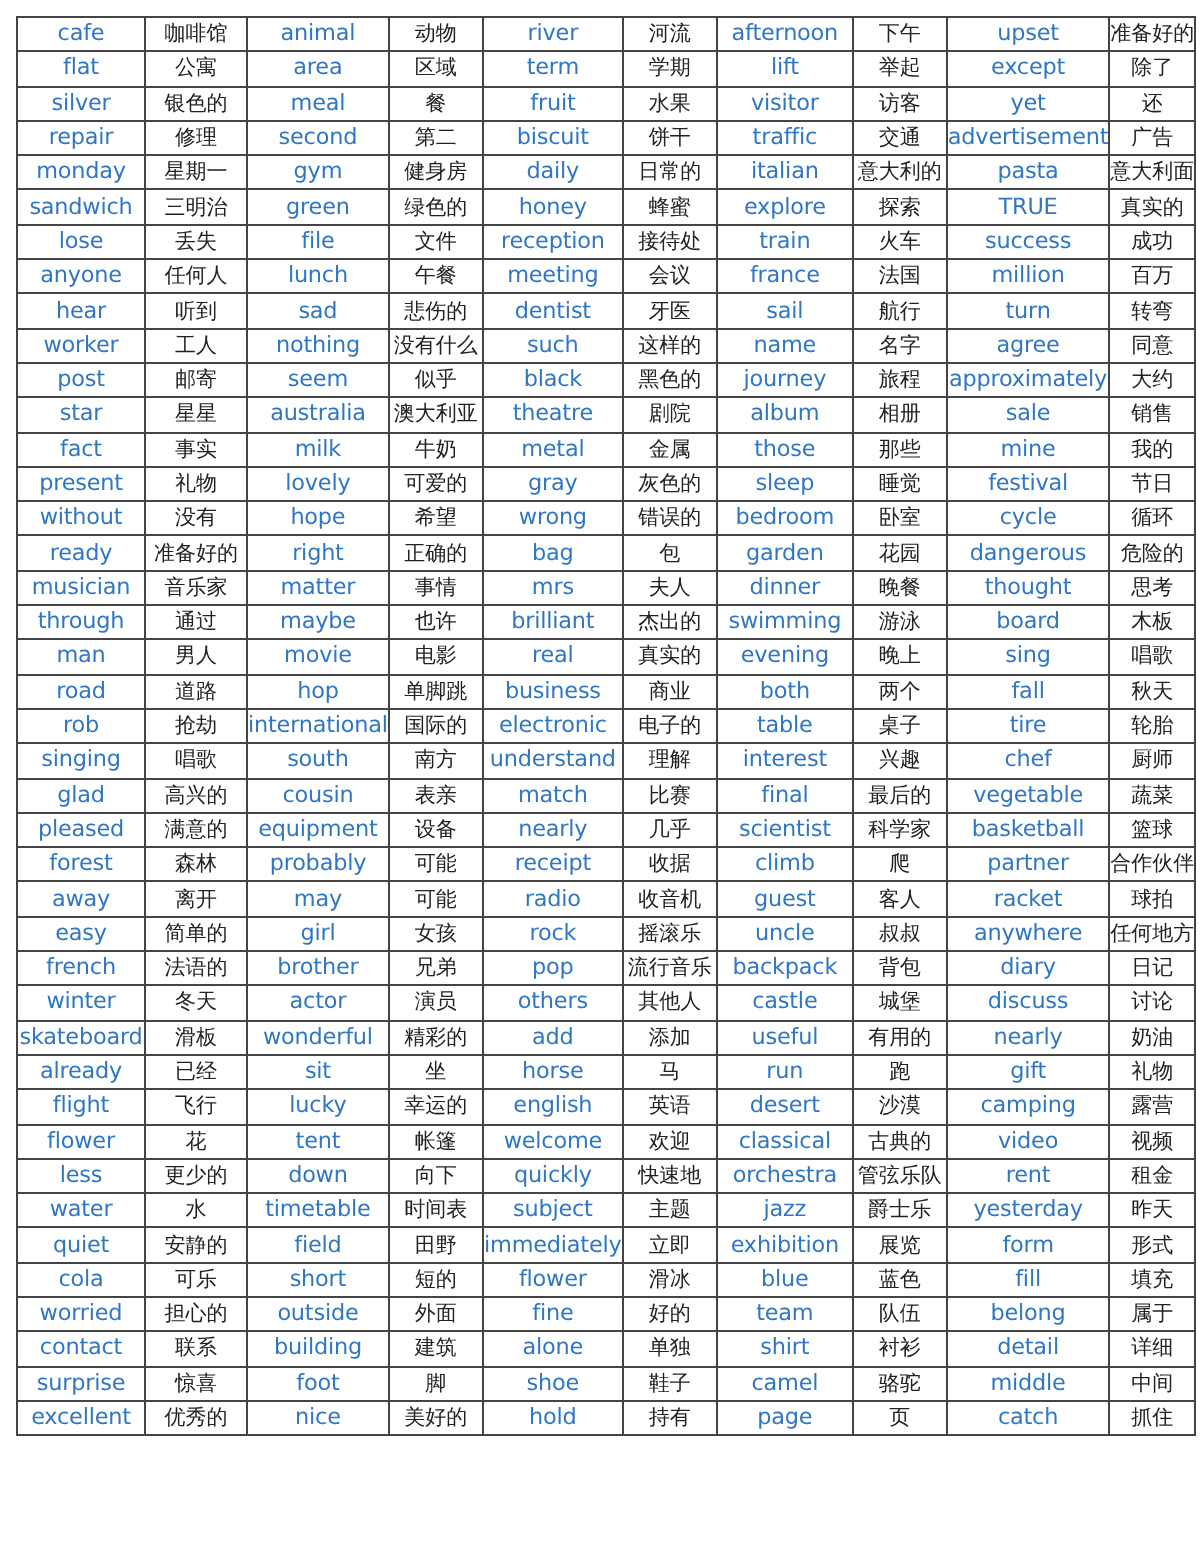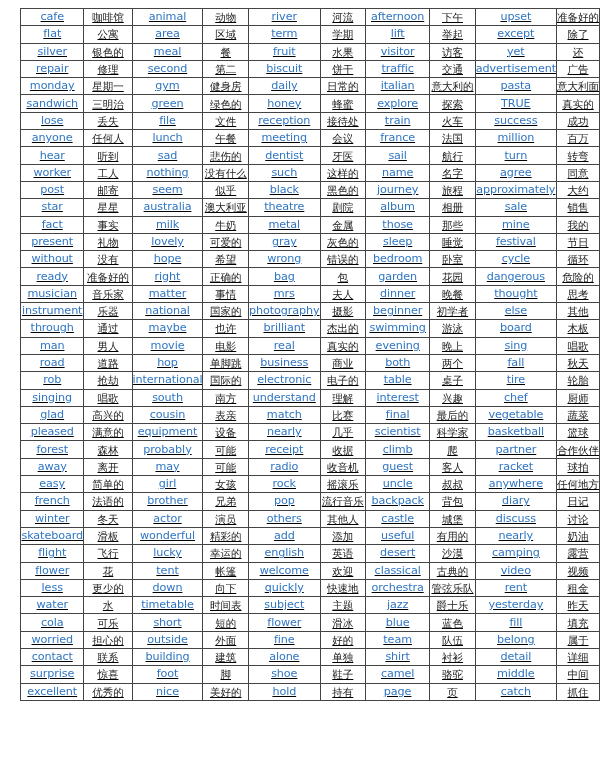--- a/index.html
+++ b/index.html
@@ -1,19 +1,19 @@
 <!DOCTYPE html>
 <html><head>
 <meta charset="utf-8">
 <style>
   html, body { margin:0; padding:0; background:#ffffff; }
   body { width:600px; height:776px; position:relative; overflow:hidden;
          font-family:"DejaVu Sans", "Liberation Sans", sans-serif; }
-  #vocab-table { position:absolute; left:20px; top:8px; border-collapse:collapse;
-                 table-layout:fixed; border:1.5px solid #333;text-decoration:underline; }
+  #vocab-table { position:absolute; left:8px; top:8px; border-collapse:collapse;
+                 table-layout:fixed; border:1.5px solid #333; }
   #vocab-table td { border:1px solid #444; height:16.3px; padding:0; text-align:center;
                     font-size:11.2px; line-height:16px; white-space:nowrap; overflow:hidden; }
   #vocab-table td.en { color:#2f76c3; letter-spacing:-0.1px; }
   #vocab-table td.zh { color:#222; font-size:10.5px; }
   col.c-en1 { width:64px; } col.c-zh1 { width:51px; }
   col.c-en2 { width:70px; } col.c-zh2 { width:47px; }
   col.c-en3 { width:70px; } col.c-zh3 { width:47px; }
   col.c-en4 { width:68px; } col.c-zh4 { width:47px; }
   col.c-en5 { width:80px; } col.c-zh5 { width:38px; }
   .watermark { position:absolute; left:462px; top:728px; width:138px; height:48px;
@@ -234,32 +234,20 @@
         <td class="en">matter</td>
         <td class="zh">事情</td>
         <td class="en">mrs</td>
         <td class="zh">夫人</td>
         <td class="en">dinner</td>
         <td class="zh">晚餐</td>
         <td class="en">thought</td>
         <td class="zh">思考</td>
       </tr>
       <tr>
-        <td class="en">instrument</td>
-        <td class="zh">乐器</td>
-        <td class="en">national</td>
-        <td class="zh">国家的</td>
-        <td class="en">photography</td>
-        <td class="zh">摄影</td>
-        <td class="en">beginner</td>
-        <td class="zh">初学者</td>
-        <td class="en">else</td>
-        <td class="zh">其他</td>
-      </tr>
-      <tr>
         <td class="en">through</td>
         <td class="zh">通过</td>
         <td class="en">maybe</td>
         <td class="zh">也许</td>
         <td class="en">brilliant</td>
         <td class="zh">杰出的</td>
         <td class="en">swimming</td>
         <td class="zh">游泳</td>
         <td class="en">board</td>
         <td class="zh">木板</td>
@@ -402,20 +390,32 @@
         <td class="en">wonderful</td>
         <td class="zh">精彩的</td>
         <td class="en">add</td>
         <td class="zh">添加</td>
         <td class="en">useful</td>
         <td class="zh">有用的</td>
         <td class="en">nearly</td>
         <td class="zh">奶油</td>
       </tr>
       <tr>
+        <td class="en">already</td>
+        <td class="zh">已经</td>
+        <td class="en">sit</td>
+        <td class="zh">坐</td>
+        <td class="en">horse</td>
+        <td class="zh">马</td>
+        <td class="en">run</td>
+        <td class="zh">跑</td>
+        <td class="en">gift</td>
+        <td class="zh">礼物</td>
+      </tr>
+      <tr>
         <td class="en">flight</td>
         <td class="zh">飞行</td>
         <td class="en">lucky</td>
         <td class="zh">幸运的</td>
         <td class="en">english</td>
         <td class="zh">英语</td>
         <td class="en">desert</td>
         <td class="zh">沙漠</td>
         <td class="en">camping</td>
         <td class="zh">露营</td>
@@ -450,20 +450,32 @@
         <td class="en">timetable</td>
         <td class="zh">时间表</td>
         <td class="en">subject</td>
         <td class="zh">主题</td>
         <td class="en">jazz</td>
         <td class="zh">爵士乐</td>
         <td class="en">yesterday</td>
         <td class="zh">昨天</td>
       </tr>
       <tr>
+        <td class="en">quiet</td>
+        <td class="zh">安静的</td>
+        <td class="en">field</td>
+        <td class="zh">田野</td>
+        <td class="en">immediately</td>
+        <td class="zh">立即</td>
+        <td class="en">exhibition</td>
+        <td class="zh">展览</td>
+        <td class="en">form</td>
+        <td class="zh">形式</td>
+      </tr>
+      <tr>
         <td class="en">cola</td>
         <td class="zh">可乐</td>
         <td class="en">short</td>
         <td class="zh">短的</td>
         <td class="en">flower</td>
         <td class="zh">滑冰</td>
         <td class="en">blue</td>
         <td class="zh">蓝色</td>
         <td class="en">fill</td>
         <td class="zh">填充</td>

